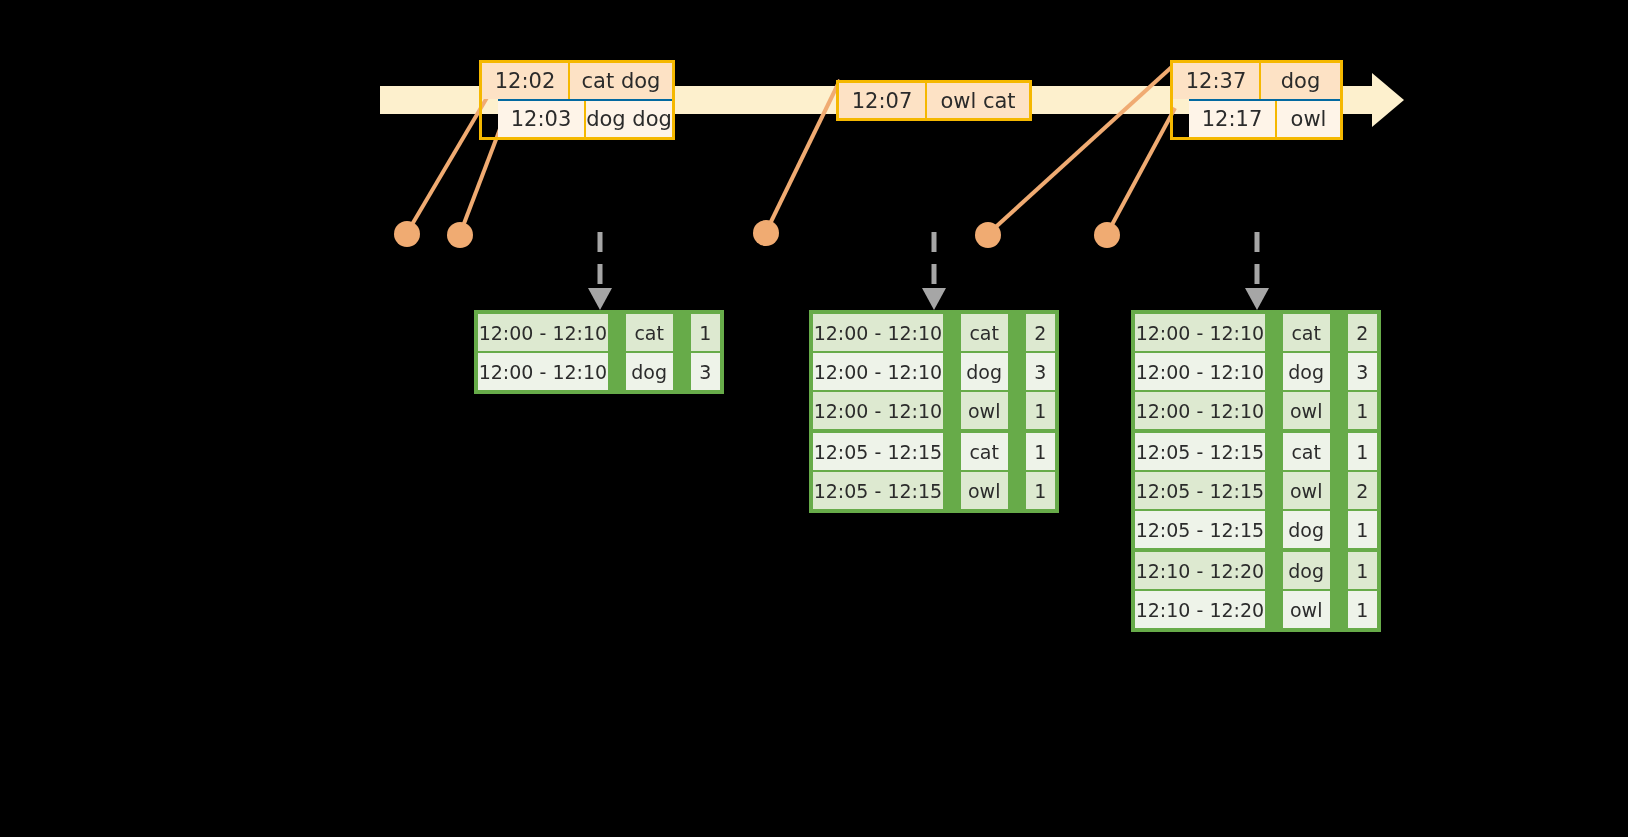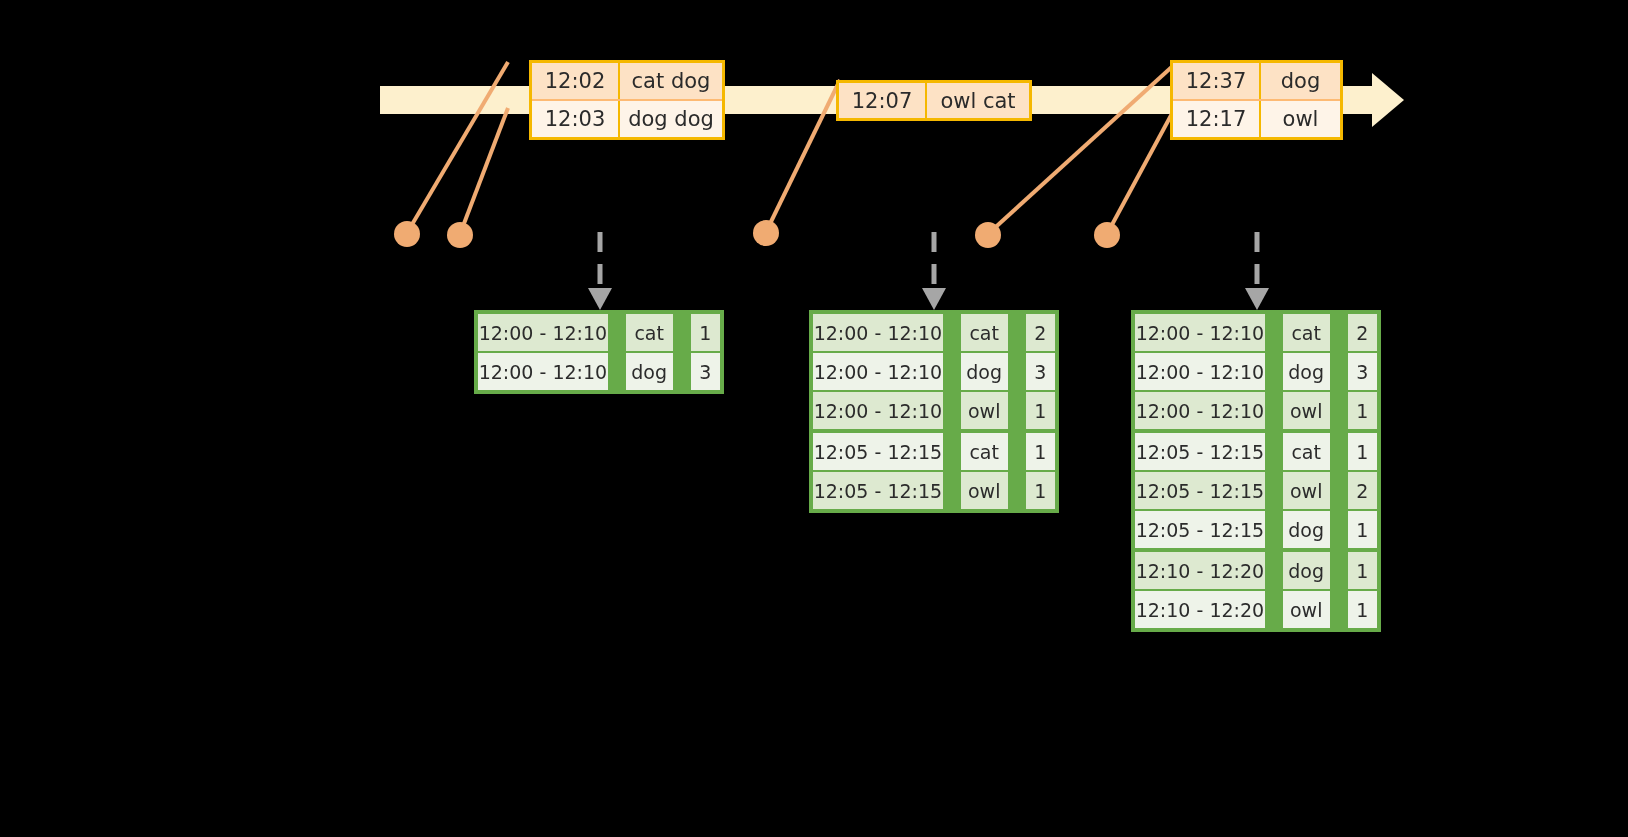--- a/index.html
+++ b/index.html
@@ -34,21 +34,21 @@
     border: 3px solid #f5b800;
     box-sizing: border-box;
     display: flex;
     flex-direction: column;
   }
   .evt-row {
     display: flex;
     flex: 1;
     box-sizing: border-box;
   }
-  .evt-row + .evt-row { border-top: 2px solid #fdba74; }
+  .evt-row + .evt-row { border-top: 2px solid #0369a1; margin-left: 16px; }
   .evt-time, .evt-val {
     display: flex;
     align-items: center;
     justify-content: center;
     box-sizing: border-box;
     font-size: 21px;
     color: #2b2b2b;
     white-space: nowrap;
   }
   .evt-time { width: 88px; border-right: 2px solid #f5b800; }
@@ -120,21 +120,21 @@
     <line x1="988" y1="234" x2="1175" y2="64" stroke="#f0ab72" stroke-width="4"></line>
     <line x1="1107" y1="234" x2="1175" y2="108" stroke="#f0ab72" stroke-width="4"></line>
   </svg>
 
   <div class="dot" style="left:394px; top:221px;"></div>
   <div class="dot" style="left:447px; top:222px;"></div>
   <div class="dot" style="left:753px; top:220px;"></div>
   <div class="dot" style="left:975px; top:222px;"></div>
   <div class="dot" style="left:1094px; top:222px;"></div>
 
-  <div class="evt-box" style="left:529px; top:60px; width:196px; height:80px;">
+  <div class="evt-box" style="left:479px; top:60px; width:196px; height:80px;">
     <div class="evt-row tint-a">
       <span class="evt-time">12:02</span>
       <span class="evt-val">cat dog</span>
     </div>
     <div class="evt-row tint-b">
       <span class="evt-time">12:03</span>
       <span class="evt-val">dog dog</span>
     </div>
   </div>
 

